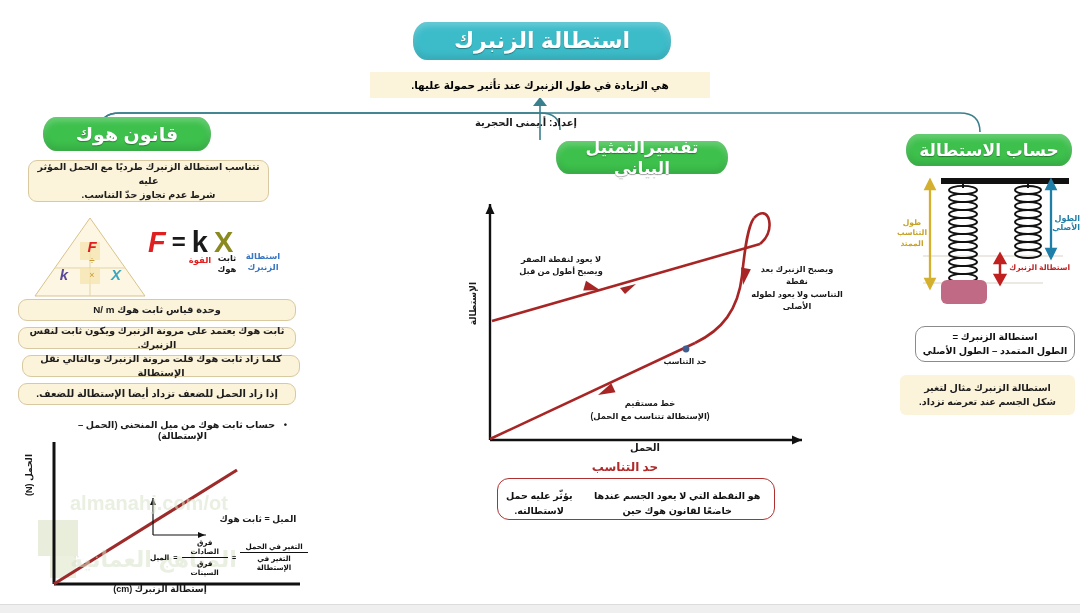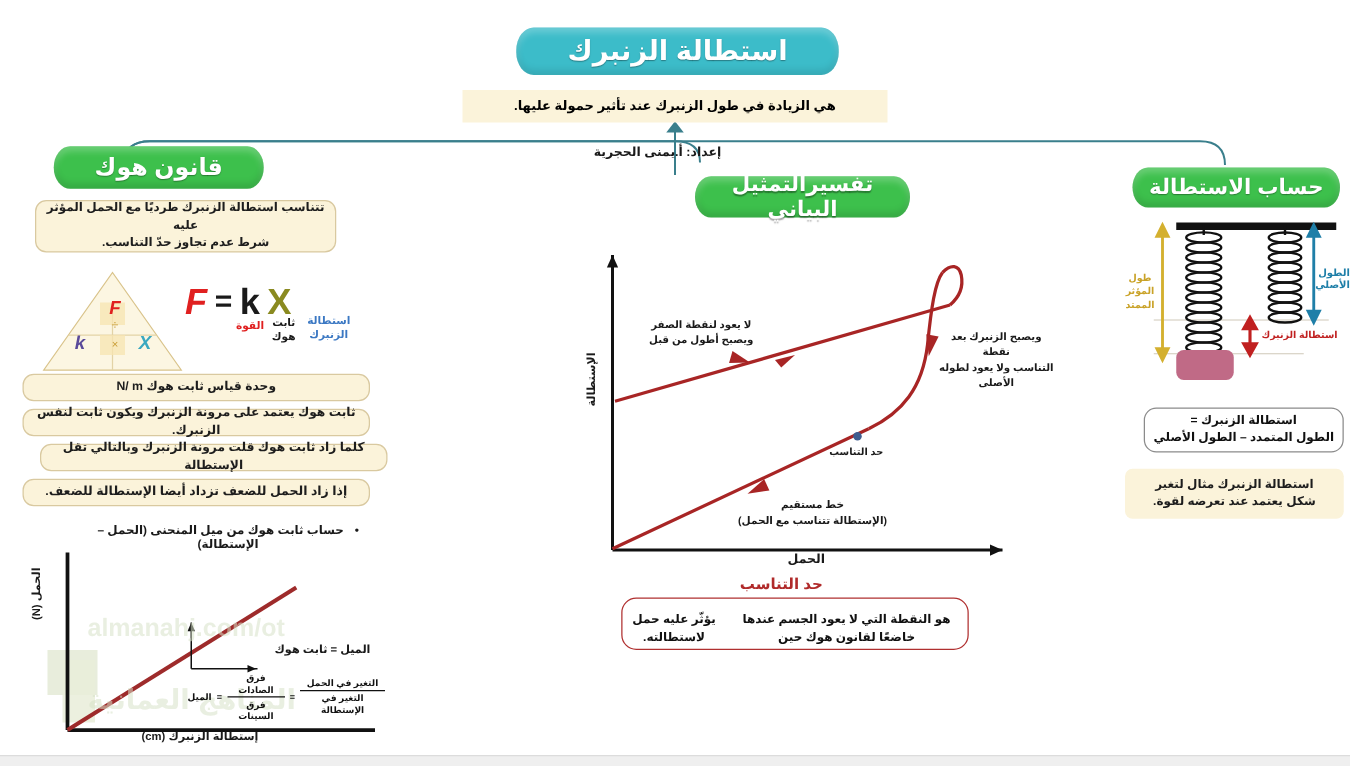--- a/index.html
+++ b/index.html
@@ -151,21 +151,21 @@
     <div>استطالة</div>
     <div>الزنبرك</div>
   </div>
 
   <div class="abs cream" style="left:18px;top:299px;width:278px;height:22px;font-size:9.8px;">
     <span>وحدة قياس ثابت هوك N/ m</span>
     </div>
   <div class="abs cream" style="left:18px;top:327px;width:278px;height:22px;font-size:9.8px;">
     <span>ثابت هوك يعتمد على مرونة الزنبرك ويكون ثابت لنفس الزنبرك.</span>
     </div>
-  <div class="abs cream" style="left:32px;top:355px;width:278px;height:22px;font-size:9.8px;">
+  <div class="abs cream" style="left:22px;top:355px;width:278px;height:22px;font-size:9.8px;">
     <span>كلما زاد ثابت هوك قلت مرونة الزنبرك وبالتالي تقل الإستطالة</span>
     </div>
   <div class="abs cream" style="left:18px;top:383px;width:278px;height:22px;font-size:10px;">
     <span>إذا زاد الحمل للضعف تزداد أيضا الإستطالة للضعف.</span>
     </div>
 
   <div class="abs plain-text" style="left:60px;top:419px;width:245px;text-align:center;font-size:9.5px;">
     <span style="margin-left:6px;">•</span>
     <span>حساب ثابت هوك من ميل المنحنى (الحمل – الإستطالة)</span>
   </div>
@@ -332,33 +332,33 @@
         <path d="M158,86 l-4.5,-9 l9,0 Z"></path>
       </g>
 
       <g stroke="#c02020" stroke-width="2.5" fill="#c02020">
         <line x1="107" y1="88" x2="107" y2="106"></line>
         <path d="M107,82 l-5,9 l10,0 Z"></path>
         <path d="M107,112 l-5,-9 l10,0 Z"></path>
       </g>
     </svg>
     <div class="abs" style="left:-1px;top:46px;width:40px;text-align:center;font-size:7.6px;font-weight:bold;color:#c9a227;line-height:1.35;">
-      <div>طول المؤثر</div>
+      <div>طول التناسب</div>
       <div>الممتد</div>
     </div>
     <div class="abs" style="left:165px;top:42px;width:22px;text-align:right;font-size:8px;font-weight:bold;color:#1f7fa8;">
       <span>الطول الأصلي</span></div>
     <div class="abs" style="left:113px;top:91px;width:64px;text-align:right;font-size:7.6px;font-weight:bold;color:#c02020;">
       <span>استطالة الزنبرك</span></div>
   </div>
 
   <div class="abs whitebox" style="left:915px;top:326px;width:160px;height:36px;font-size:9.6px;flex-direction:column;line-height:1.45;">
     <span>استطالة الزنبرك =</span>
     <span>الطول المتمدد – الطول الأصلي</span>
   </div>
 
   <div class="abs cream-note" style="left:900px;top:375px;width:175px;height:40px;font-size:9.6px;flex-direction:column;">
     <span>استطالة الزنبرك مثال لتغير</span>
-    <span>شكل يعتمد عند تعرضه لقوة.</span>
+    <span>شكل الجسم عند تعرضه تزداد.</span>
   </div>
 
   <div class="footerbar"></div>
 </div>
 
 </body></html>

